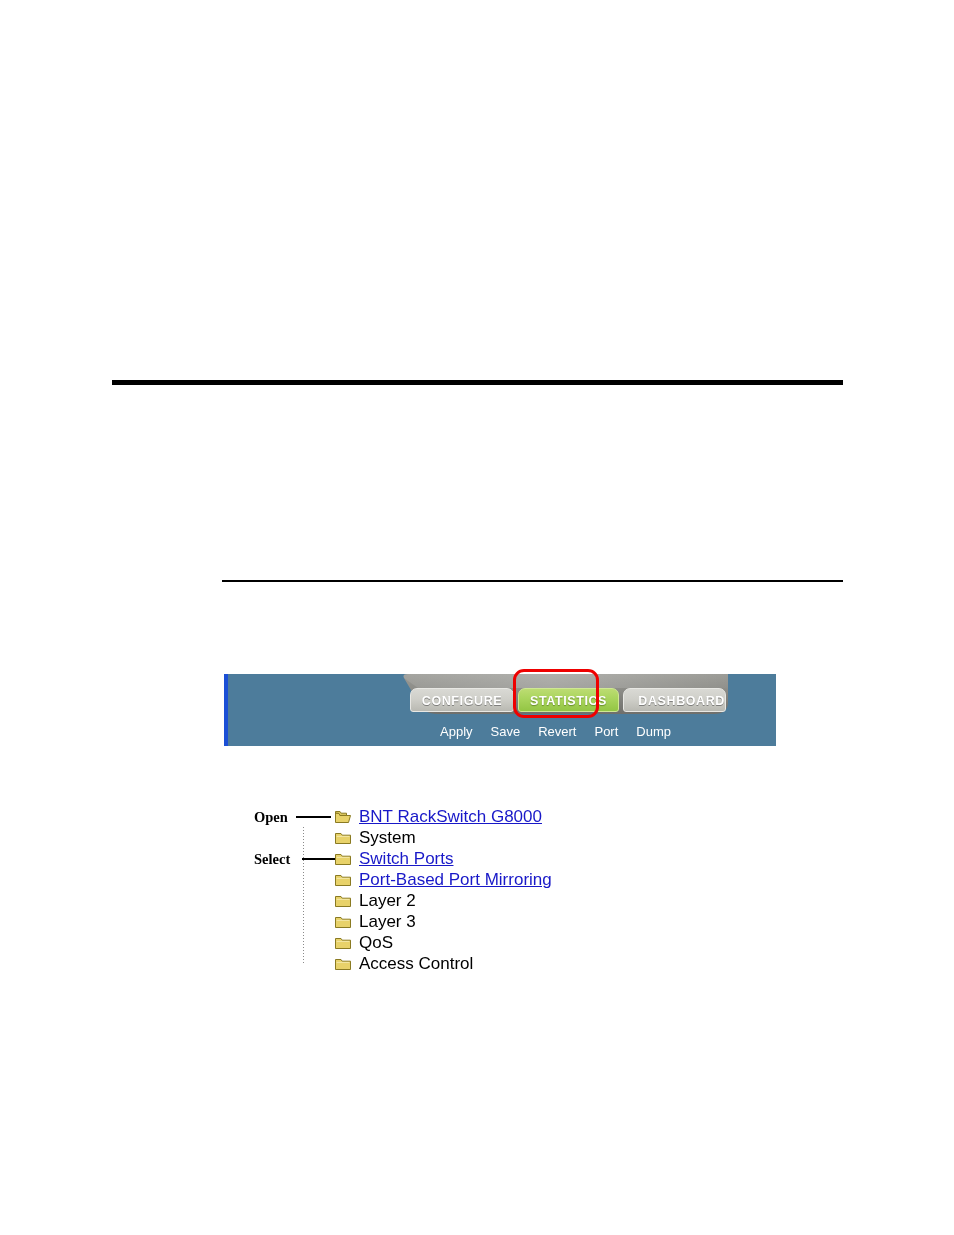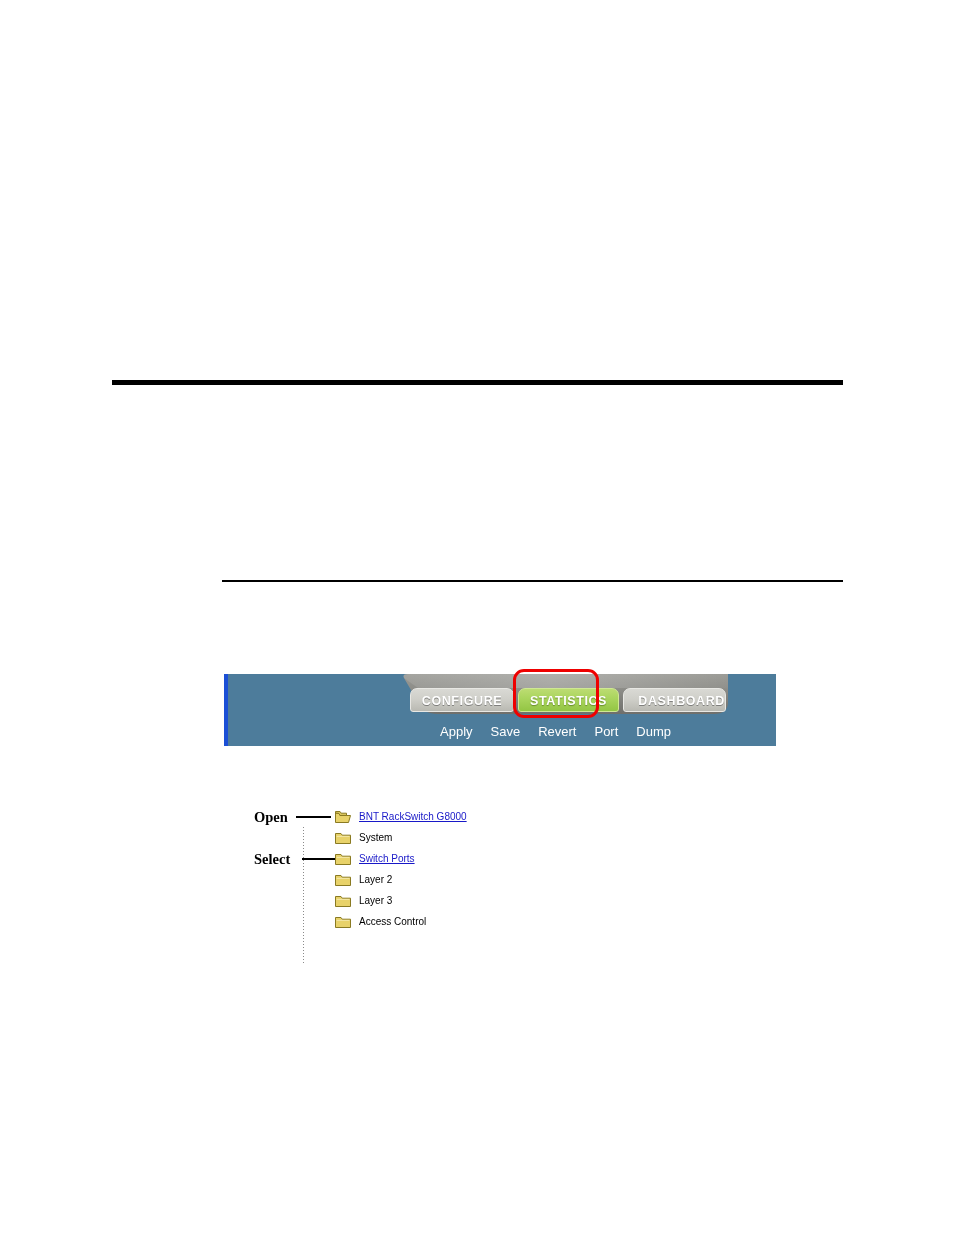--- a/index.html
+++ b/index.html
@@ -222,21 +222,21 @@
 
   .folder-icon {
     flex: 0 0 16px;
     width: 16px;
     height: 14px;
     margin-right: 8px;
     position: relative;
   }
   .tree-label {
     font-family: "Liberation Sans", sans-serif;
-    font-size: 10px;
+    font-size: 17px;
     color: #000000;
     white-space: nowrap;
   }
   .tree-label.link {
     color: #1818c8;
     text-decoration: underline;
     cursor: pointer;
   }
 
   
@@ -341,20 +341,32 @@
     </div>
     <span class="folder-icon">
       <svg width="16" height="14" viewBox="0 0 16 14" xmlns="http://www.w3.org/2000/svg">
         <path d="M0.5,2.5 L6,2.5 L7.2,4.2 L15.5,4.2 L15.5,12.5 L0.5,12.5 Z" fill="#e8d26a" stroke="#8a7a22" stroke-width="1"></path>
         <path d="M1.6,5.4 L14.4,5.4" stroke="#f3e8a8" stroke-width="1"></path>
       </svg>
     </span>
     <span class="tree-label link">Switch Ports</span>
   </div>
 
+  <div class="tree-row">
+    <div class="tree-indent-child">
+      <span class="elbow"></span>
+    </div>
+    <span class="folder-icon">
+      <svg width="16" height="14" viewBox="0 0 16 14" xmlns="http://www.w3.org/2000/svg">
+        <path d="M0.5,2.5 L6,2.5 L7.2,4.2 L15.5,4.2 L15.5,12.5 L0.5,12.5 Z" fill="#e8d26a" stroke="#8a7a22" stroke-width="1"></path>
+        <path d="M1.6,5.4 L14.4,5.4" stroke="#f3e8a8" stroke-width="1"></path>
+      </svg>
+    </span>
+    <span class="tree-label link">Port-Based Port Mirroring</span>
+  </div>
 
   <div class="tree-row">
     <div class="tree-indent-child">
       <span class="elbow"></span>
     </div>
     <span class="folder-icon">
       <svg width="16" height="14" viewBox="0 0 16 14" xmlns="http://www.w3.org/2000/svg">
         <path d="M0.5,2.5 L6,2.5 L7.2,4.2 L15.5,4.2 L15.5,12.5 L0.5,12.5 Z" fill="#e8d26a" stroke="#8a7a22" stroke-width="1"></path>
         <path d="M1.6,5.4 L14.4,5.4" stroke="#f3e8a8" stroke-width="1"></path>
       </svg>
@@ -368,20 +380,32 @@
     </div>
     <span class="folder-icon">
       <svg width="16" height="14" viewBox="0 0 16 14" xmlns="http://www.w3.org/2000/svg">
         <path d="M0.5,2.5 L6,2.5 L7.2,4.2 L15.5,4.2 L15.5,12.5 L0.5,12.5 Z" fill="#e8d26a" stroke="#8a7a22" stroke-width="1"></path>
         <path d="M1.6,5.4 L14.4,5.4" stroke="#f3e8a8" stroke-width="1"></path>
       </svg>
     </span>
     <span class="tree-label">Layer 3</span>
   </div>
 
+  <div class="tree-row">
+    <div class="tree-indent-child">
+      <span class="elbow"></span>
+    </div>
+    <span class="folder-icon">
+      <svg width="16" height="14" viewBox="0 0 16 14" xmlns="http://www.w3.org/2000/svg">
+        <path d="M0.5,2.5 L6,2.5 L7.2,4.2 L15.5,4.2 L15.5,12.5 L0.5,12.5 Z" fill="#e8d26a" stroke="#8a7a22" stroke-width="1"></path>
+        <path d="M1.6,5.4 L14.4,5.4" stroke="#f3e8a8" stroke-width="1"></path>
+      </svg>
+    </span>
+    <span class="tree-label">QoS</span>
+  </div>
 
   <div class="tree-row">
     <div class="tree-indent-child">
       <span class="elbow"></span>
     </div>
     <span class="folder-icon">
       <svg width="16" height="14" viewBox="0 0 16 14" xmlns="http://www.w3.org/2000/svg">
         <path d="M0.5,2.5 L6,2.5 L7.2,4.2 L15.5,4.2 L15.5,12.5 L0.5,12.5 Z" fill="#e8d26a" stroke="#8a7a22" stroke-width="1"></path>
         <path d="M1.6,5.4 L14.4,5.4" stroke="#f3e8a8" stroke-width="1"></path>
       </svg>

